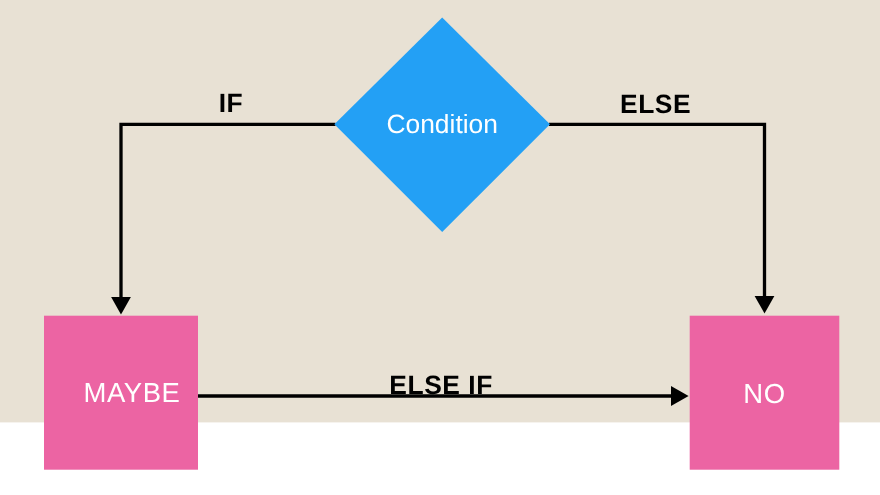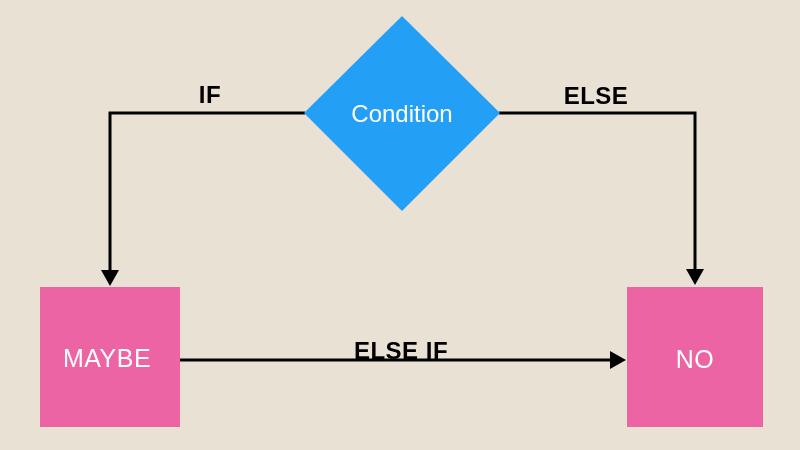--- a/index.html
+++ b/index.html
@@ -10,21 +10,21 @@
     --label-text: #FFFFFF;
   }
   * { margin: 0; padding: 0; box-sizing: border-box; }
   html, body {
     width: 800px; height: 450px;
     font-family: "Liberation Sans", "DejaVu Sans", sans-serif;
     overflow: hidden;
   }
   .stage {
     position: relative;
-    width: 800px; height: 450px;
+    width: 800px; height: 384px;
     background: var(--background);
   }
   .stage svg {
     position: absolute;
     left: 0; top: 0;
     width: 800px; height: 450px;
     display: block;
   }
   .shape-diamond { fill: var(--diamond-blue); }
   .shape-box { fill: var(--box-pink); }
@@ -46,21 +46,21 @@
     font-weight: 400;
     letter-spacing: 0.5px;
   }
   .edge-label {
     color: var(--arrow-black);
     font-size: 24px;
     font-weight: 700;
     letter-spacing: 0.5px;
   }
   .condition-label { left: 402px; top: 114px; font-size: 24px; letter-spacing: 0px; }
-  .maybe-label     { left: 107px; top: 358px; }
+  .maybe-label     { left: 120px; top: 358px; }
   .no-label        { left: 695px; top: 359px; text-align: center; }
   .if-label        { left: 210px; top: 95px; }
   .else-label      { left: 596px; top: 96px; text-align: right; }
   .elseif-label    { left: 401px; top: 351px; }
 </style>
 </head>
 <body>
 
 <div class="stage">
 

